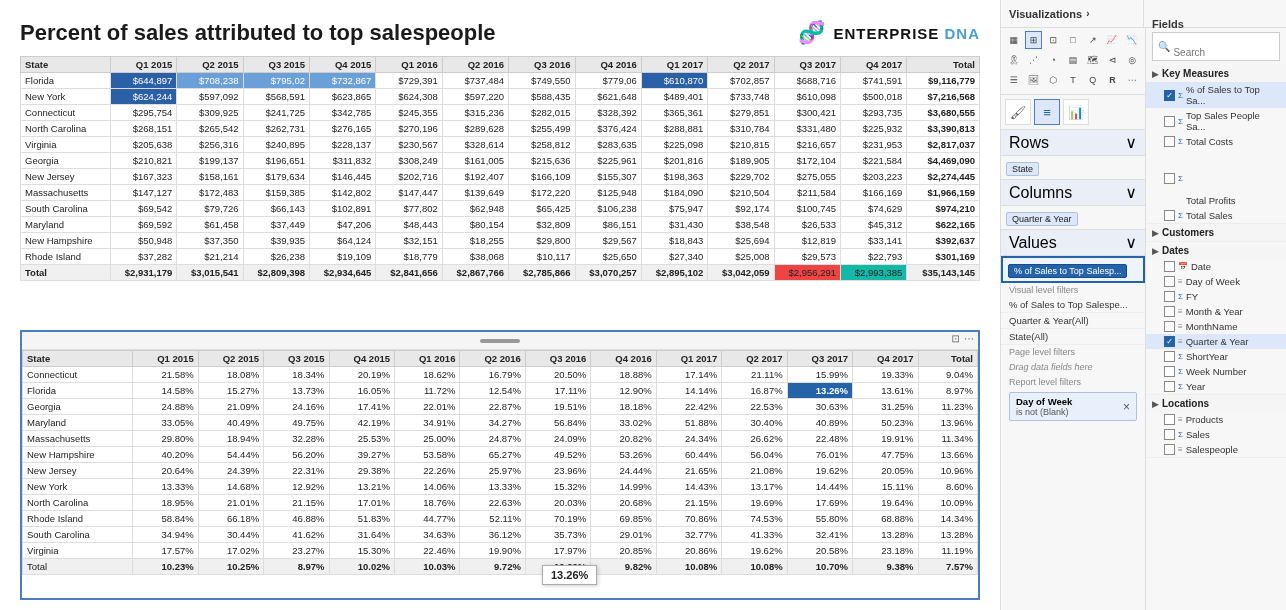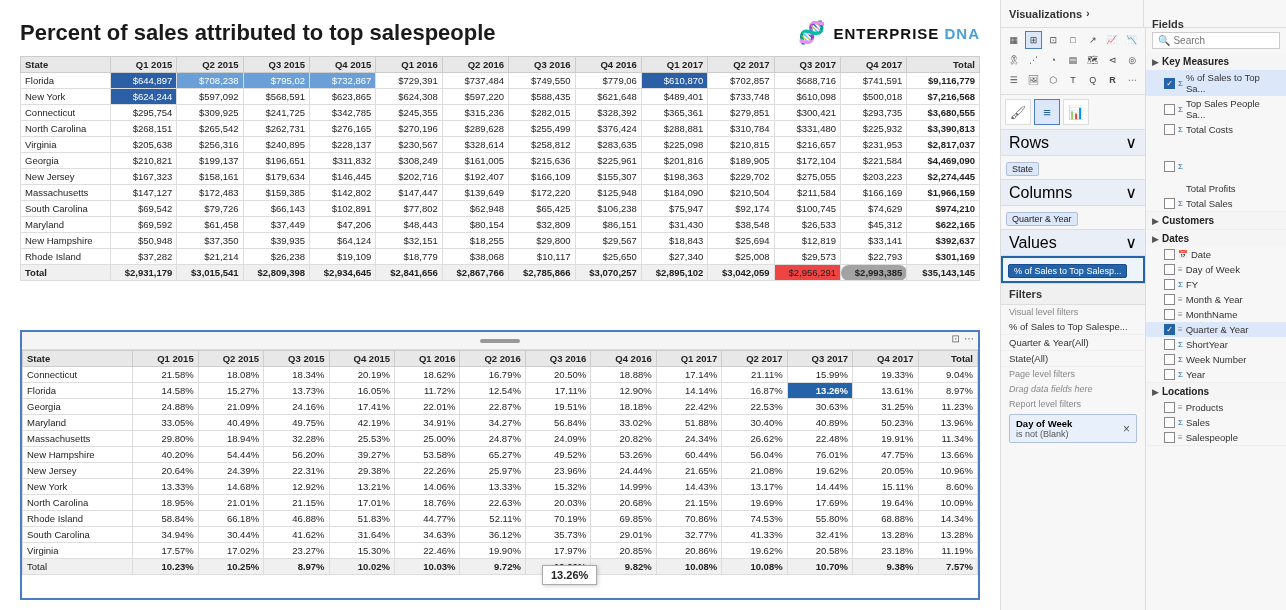--- a/index.html
+++ b/index.html
@@ -296,20 +296,21 @@
       background: white;
       padding: 2px 5px;
     }
     .fields-search-bar input {
       border: none;
       outline: none;
       font-size: 10px;
       width: 100%;
       background: transparent;
       color: #666;
+      margin-top: 12px;
     }
 
     
     .tree-group { border-bottom: 1px solid #eee; }
     .tree-header {
       display: flex;
       align-items: center;
       padding: 3px 6px;
       background: #f5f5f5;
       cursor: pointer;
@@ -579,21 +580,21 @@
             <td style="font-weight: 700; background: rgb(240, 240, 240);">$3,015,541</td>
             <td style="font-weight: 700; background: rgb(240, 240, 240);">$2,809,398</td>
             <td style="font-weight: 700; background: rgb(240, 240, 240);">$2,934,645</td>
             <td style="font-weight: 700; background: rgb(240, 240, 240);">$2,841,656</td>
             <td style="font-weight: 700; background: rgb(240, 240, 240);">$2,867,766</td>
             <td style="font-weight: 700; background: rgb(240, 240, 240);">$2,785,866</td>
             <td style="font-weight: 700; background: rgb(240, 240, 240);">$3,070,257</td>
             <td style="font-weight: 700; background: rgb(240, 240, 240);">$2,895,102</td>
             <td style="font-weight: 700; background: rgb(240, 240, 240);">$3,042,059</td>
             <td style="font-weight: 400; background: #ef4444;">$2,956,291</td>
-            <td style="font-weight: 700; background: #a3a3a3; border-radius: 8px;">$2,993,385</td>
+            <td style="font-weight: 400; background: #14b8a6;">$2,993,385</td>
             <td style="font-weight: 700; background: rgb(240, 240, 240);">$35,143,145</td>
           </tr>
         </tbody>
     </table>
   </div>
 
   <div class="bottom-table-wrapper">
     <div class="bottom-table-header-bar">
       <div class="drag-handle"></div>
       <div class="bottom-table-icons">
@@ -911,21 +912,20 @@
       </div>
 
       <div class="section-row">
         <span>Values</span>
         <span>∨</span>
       </div>
       <div class="drop-zone" style="border:2px solid #2563a8; background:#eef4fc;">
         <span class="tag active-tag">% of Sales to Top Salesp...</span>
       </div>
 
-      <div class="filters-header">Filters</div>
       <div class="filter-sublabel">Visual level filters</div>
       <div class="filter-item">% of Sales to Top Salespe...</div>
       <div class="filter-item">Quarter &amp; Year(All)</div>
       <div class="filter-item">State(All)</div>
       <div class="filter-sublabel">Page level filters</div>
       <div class="drag-hint">Drag data fields here</div>
       <div class="filter-sublabel">Report level filters</div>
 
       <div class="dow-filter-tag">
         <div>

